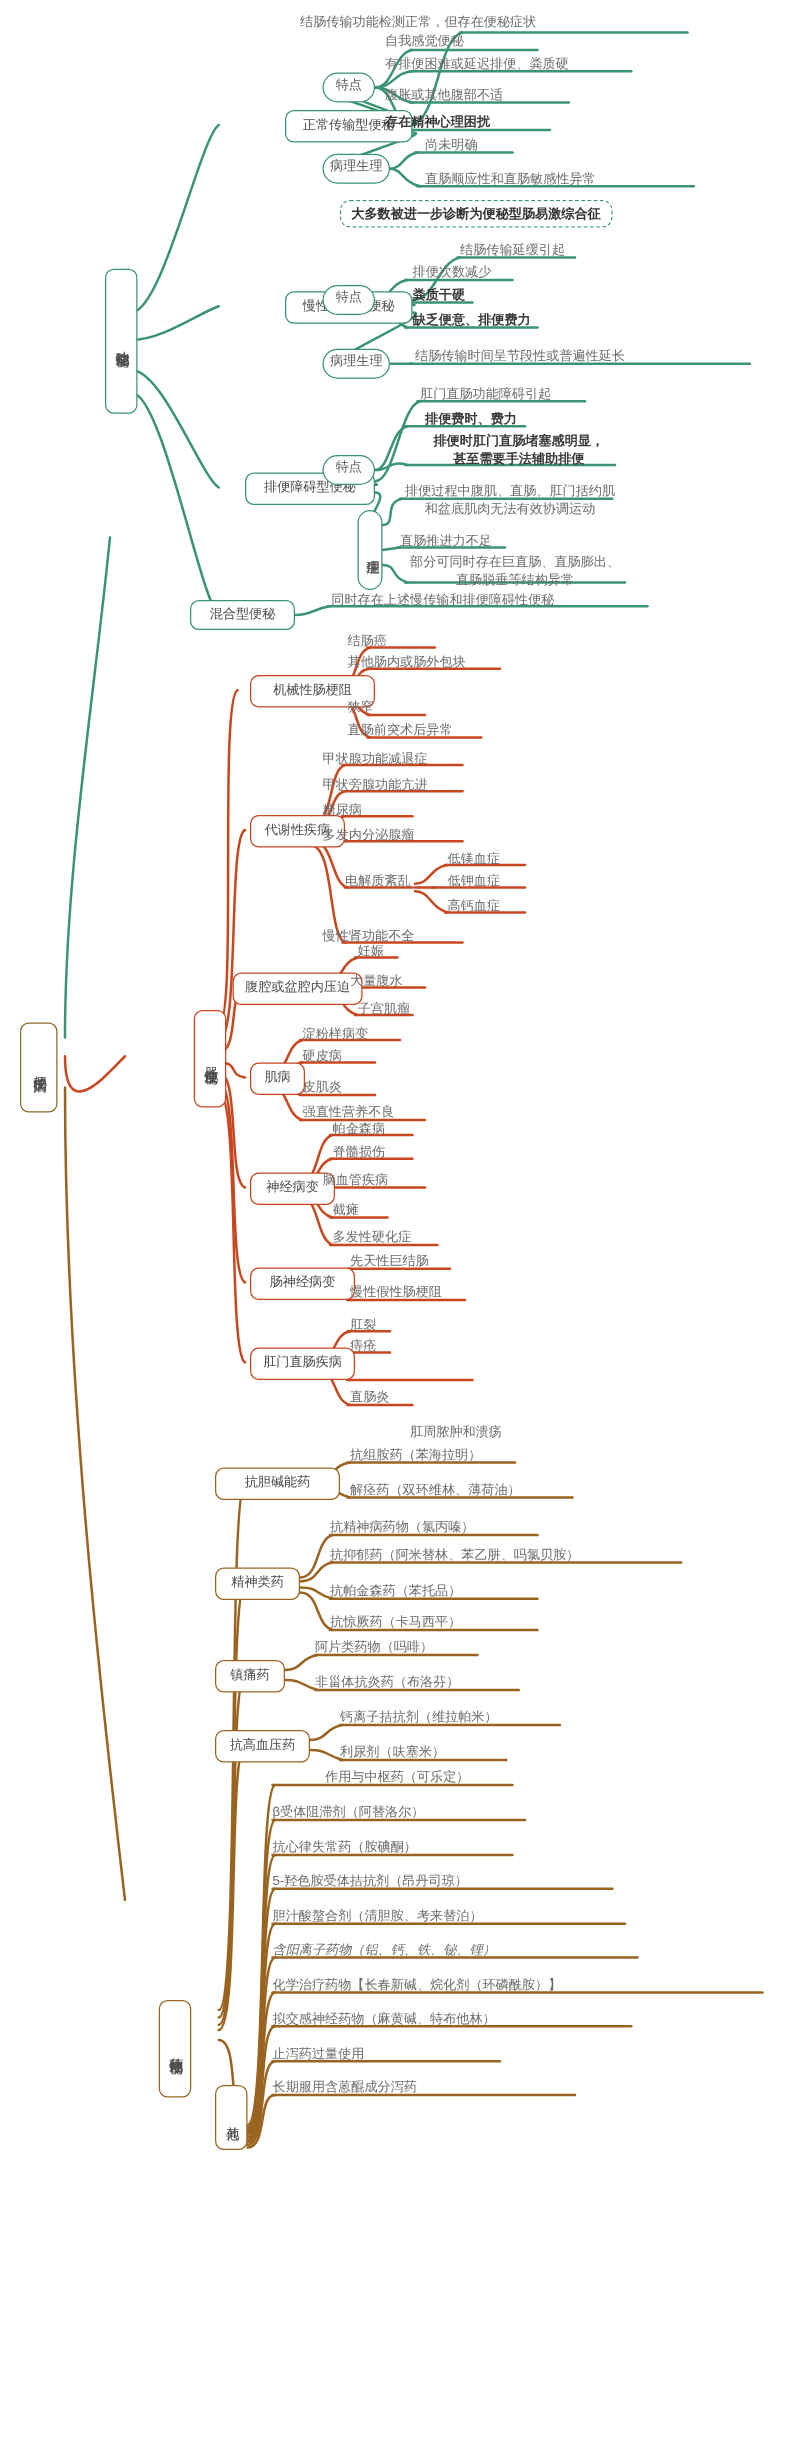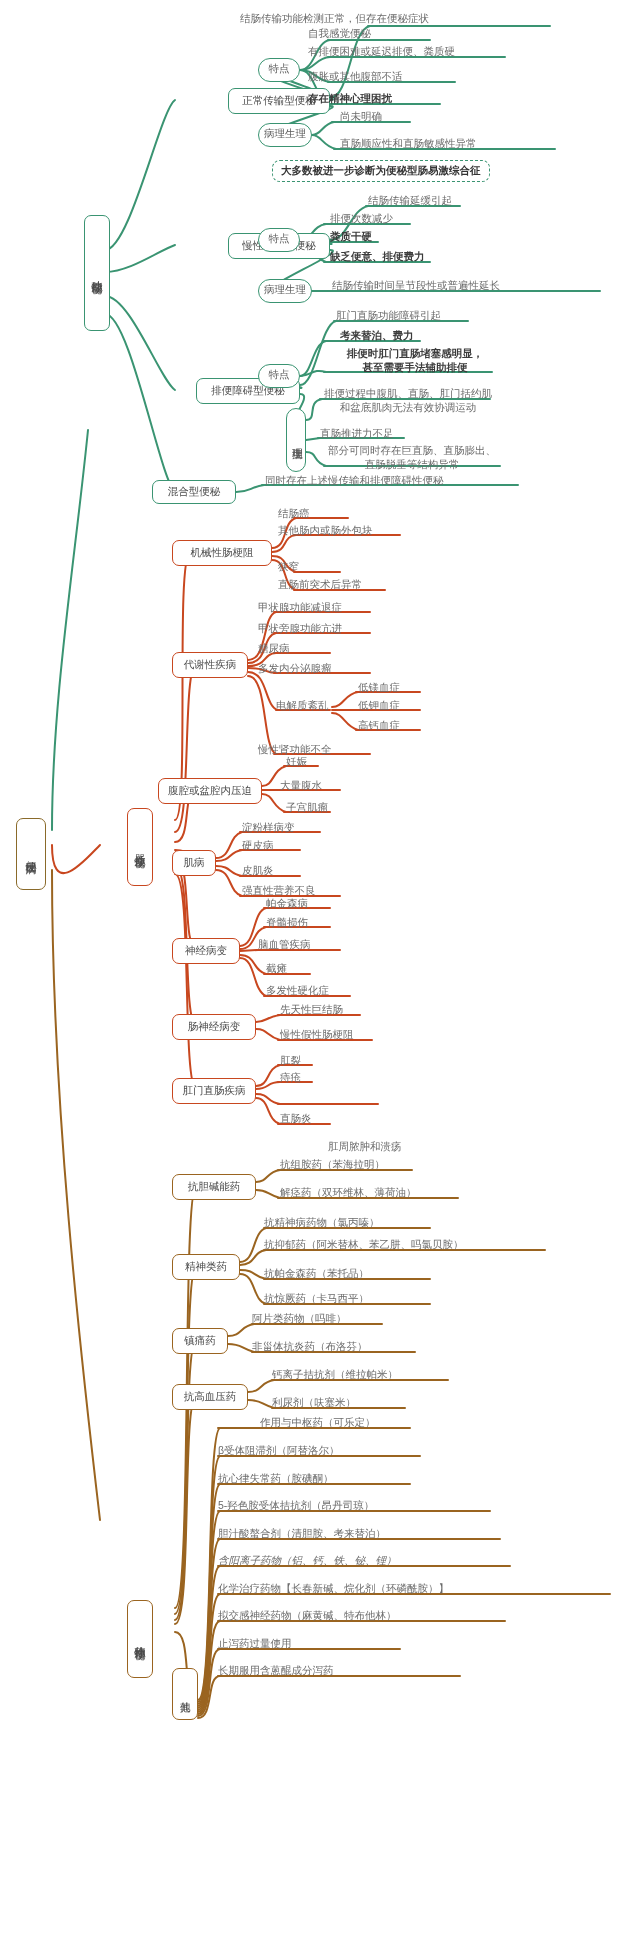--- a/index.html
+++ b/index.html
@@ -34,21 +34,21 @@
     border-radius: 7px;
     background: #fff;
     padding: 4px 7px;
     color: #4a4a4a;
     display: flex;
     align-items: center;
     justify-content: center;
     text-align: center;
   }
   .boxed.green { border-color: #3a9472; }
-  .boxed.red   { border-color: #c8471f; }
+  .boxed.red   { border-color: #c8471f; margin-left: 28px; }
   .boxed.brown { border-color: #9a6420; }
   .boxed.root  { border-color: #8a6a2a; }
   
   .pill {
     border: 1.5px solid #3a9472;
     border-radius: 16px;
     background: #fff;
     padding: 3px 8px;
     text-align: center;
     display: flex; align-items: flex-start; justify-content: center;
@@ -331,21 +331,21 @@
   <div class="leaf" style="left:332px; top:279px;">结肠传输时间呈节段性或普遍性延长</div>
 
   <div class="node boxed green" style="left:196px; top:378px; width:104px; height:26px;">
     <span>排便障碍型便秘</span>
   </div>
   <div class="leaf" style="left:336px; top:309px;">肛门直肠功能障碍引起</div>
 
   <div class="node pill" style="left:258px; top:364px; width:42px; height:24px;">
     <span>特点</span>
   </div>
-  <div class="leaf bold" style="left:340px; top:329px;">考来替泊、费力</div>
+  <div class="leaf bold" style="left:340px; top:329px;">排便费时、费力</div>
   <div class="leaf bold center" style="left:330px; top:347px; white-space:pre-line; width:170px;">排便时肛门直肠堵塞感明显，
 甚至需要手法辅助排便</div>
 
   <div class="node pill vert" style="left:286px; top:408px; width:20px; height:64px; border-radius:10px; padding:2px 1px; letter-spacing:0;">
     <span>病理生理</span>
   </div>
   <div class="leaf center" style="left:318px; top:387px; white-space:pre-line; width:180px;">排便过程中腹肌、直肠、肛门括约肌
 和盆底肌肉无法有效协调运动</div>
   <div class="leaf" style="left:320px; top:427px;">直肠推进力不足</div>
   <div class="leaf center" style="left:322px; top:444px; white-space:pre-line; width:180px;">部分可同时存在巨直肠、直肠膨出、
@@ -416,21 +416,21 @@
   </div>
   <div class="leaf" style="left:280px; top:1054px;">肛裂</div>
   <div class="leaf" style="left:280px; top:1071px;">痔疮</div>
   <div class="leaf" style="left:280px; top:1140px;margin-left:48px;">肛周脓肿和溃疡</div>
   <div class="leaf" style="left:280px; top:1112px;">直肠炎</div>
 
   <div class="node boxed brown vert" style="left:127px; top:1600px; width:26px; height:78px; font-size:11px;">
     <span>药物性便秘</span>
   </div>
 
-  <div class="node boxed brown" style="left:172px; top:1174px; width:84px; height:26px;">
+  <div class="node boxed brown" style="left:172px; top:1174px; width:100px; height:26px;">
     <span>抗胆碱能药</span>
   </div>
   <div class="leaf" style="left:280px; top:1158px;">抗组胺药（苯海拉明）</div>
   <div class="leaf" style="left:280px; top:1186px;">解痉药（双环维林、薄荷油）</div>
 
   <div class="node boxed brown" style="left:172px; top:1254px; width:68px; height:26px;">
     <span>精神类药</span>
   </div>
   <div class="leaf" style="left:264px; top:1216px;">抗精神病药物（氯丙嗪）</div>
   <div class="leaf" style="left:264px; top:1238px;">抗抑郁药（阿米替林、苯乙肼、吗氯贝胺）</div>

